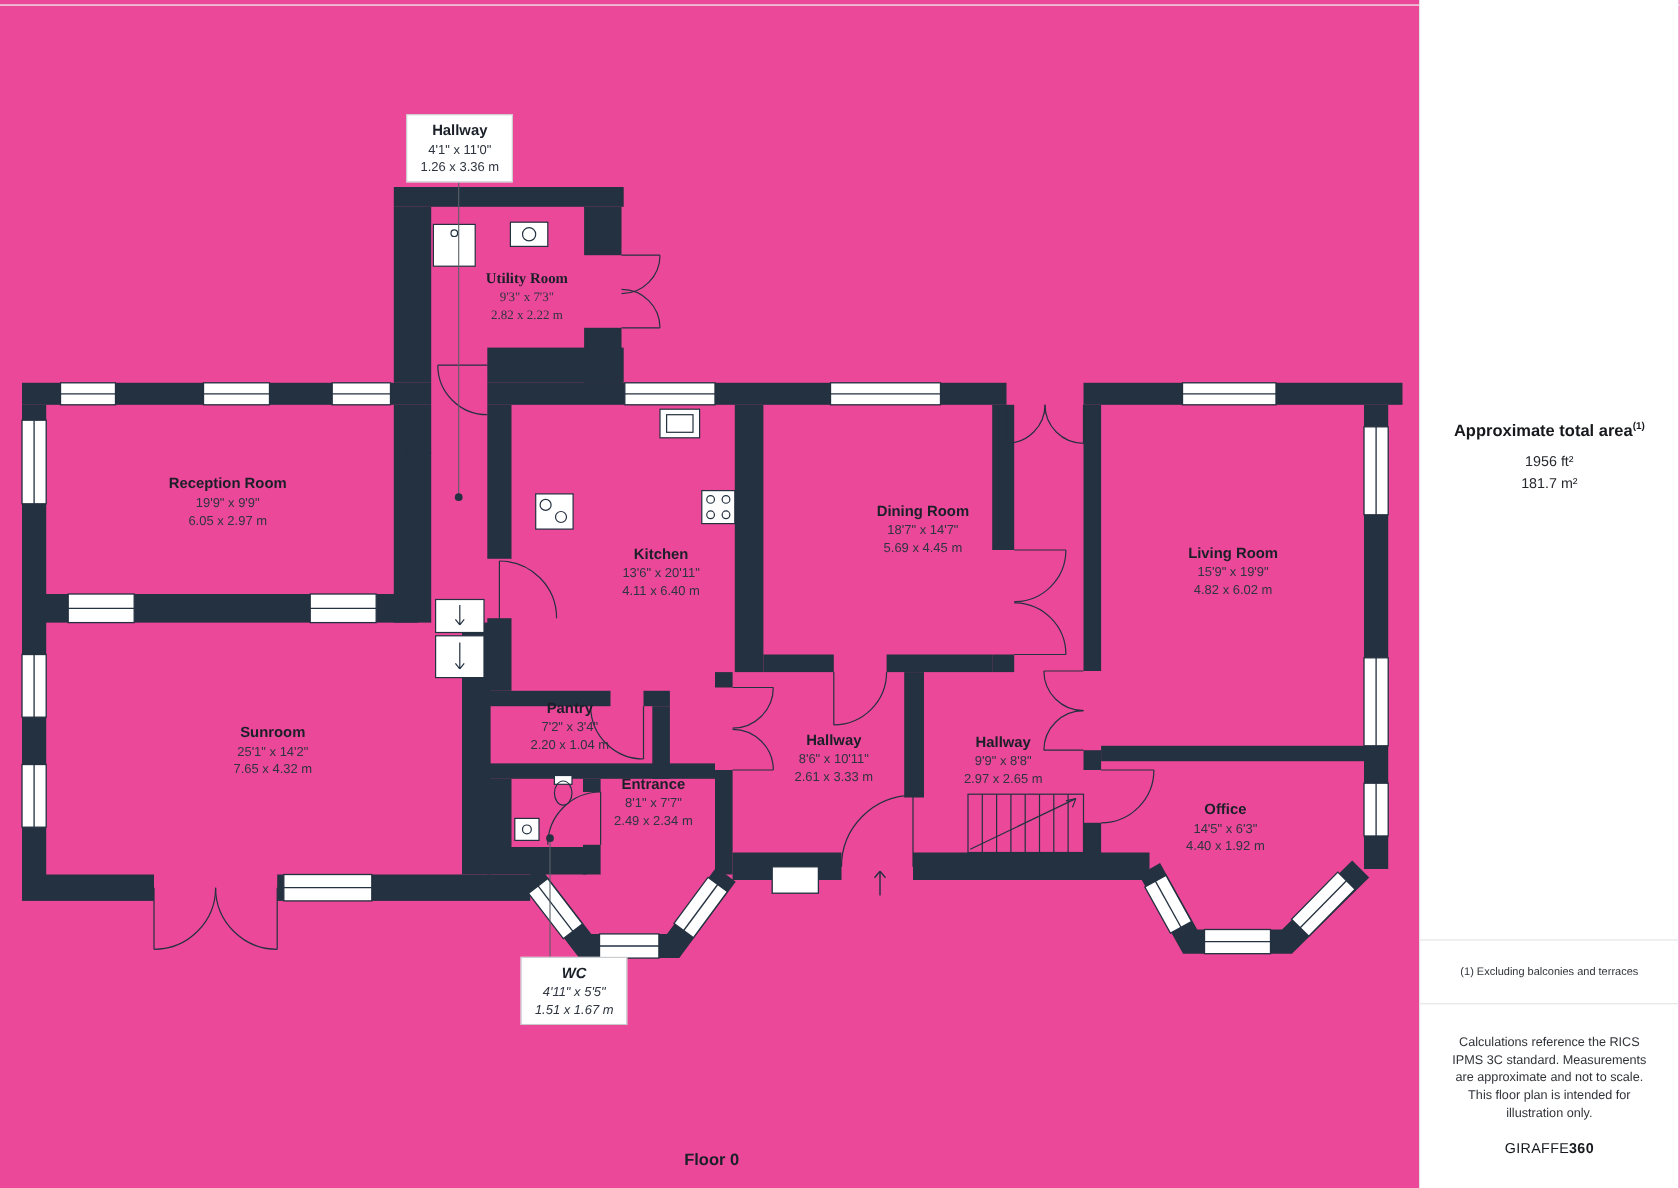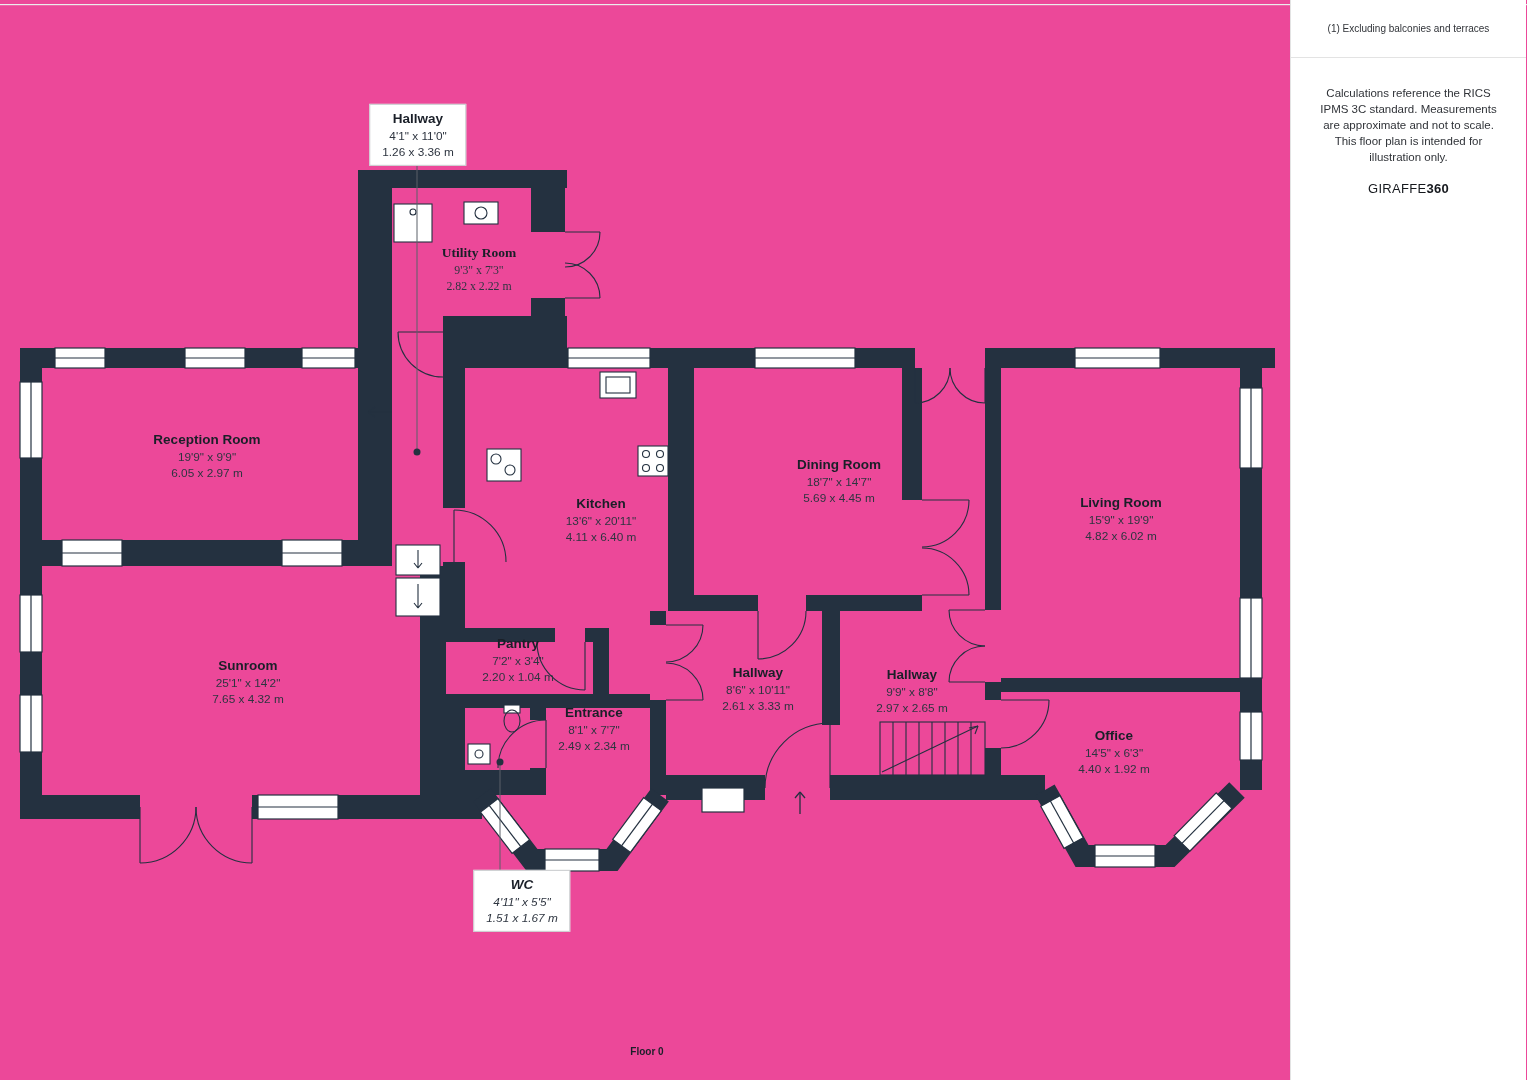--- a/index.html
+++ b/index.html
@@ -42,21 +42,21 @@
   }
   .sidebar .sec3 {
     box-sizing:border-box; padding:27px 20px 0; text-align:center;
     font-size:11.5px; color:#303338; line-height:1.4;
   }
   .sidebar .brand { margin-top:15px; font-size:13px; color:#15181d; letter-spacing:0.3px; }
   .sidebar .brand .b { font-weight:bold; }
 
   .floor-label {
     position:absolute; left:587px; top:1046px; width:120px; text-align:center;
-    font-weight:bold; font-size:10px; color:#1a1f28; z-index:5;
+    font-weight:bold; font-size:15px; color:#1a1f28; z-index:5;
   }
 </style>
 </head>
 <body>
 
 <div class="canvas">
 
   <svg class="plan-svg" width="1527" height="1080" viewBox="0 0 1527 1080">
 
     <rect x="0" y="4" width="1527" height="1.2" fill="#ececec"></rect>
@@ -370,20 +370,27 @@
     <div class="rdim">4.40 x 1.92 m</div>
   </div>
 
   <div class="room-label boxed" style="left:522px; top:901px;font-style:italic;">
     <div class="rname">WC</div>
     <div class="rdim">4'11" x 5'5"</div>
     <div class="rdim">1.51 x 1.67 m</div>
   </div>
 
   <div class="sidebar">
+    <div class="sec1">
+      <div class="area-title">
+        <span>Approximate total area</span><span class="sup">(1)</span>
+      </div>
+      <div class="area-val">1956 ft²</div>
+      <div class="area-val">181.7 m²</div>
+    </div>
     <div class="sec2">
       <span>(1) Excluding balconies and terraces</span>
     </div>
     <div class="sec3">
       <div>Calculations reference the RICS IPMS 3C standard. Measurements are approximate and not to scale. This floor plan is intended for illustration only.</div>
       <div class="brand">
         <span>GIRAFFE</span><span class="b">360</span>
       </div>
     </div>
   </div>

